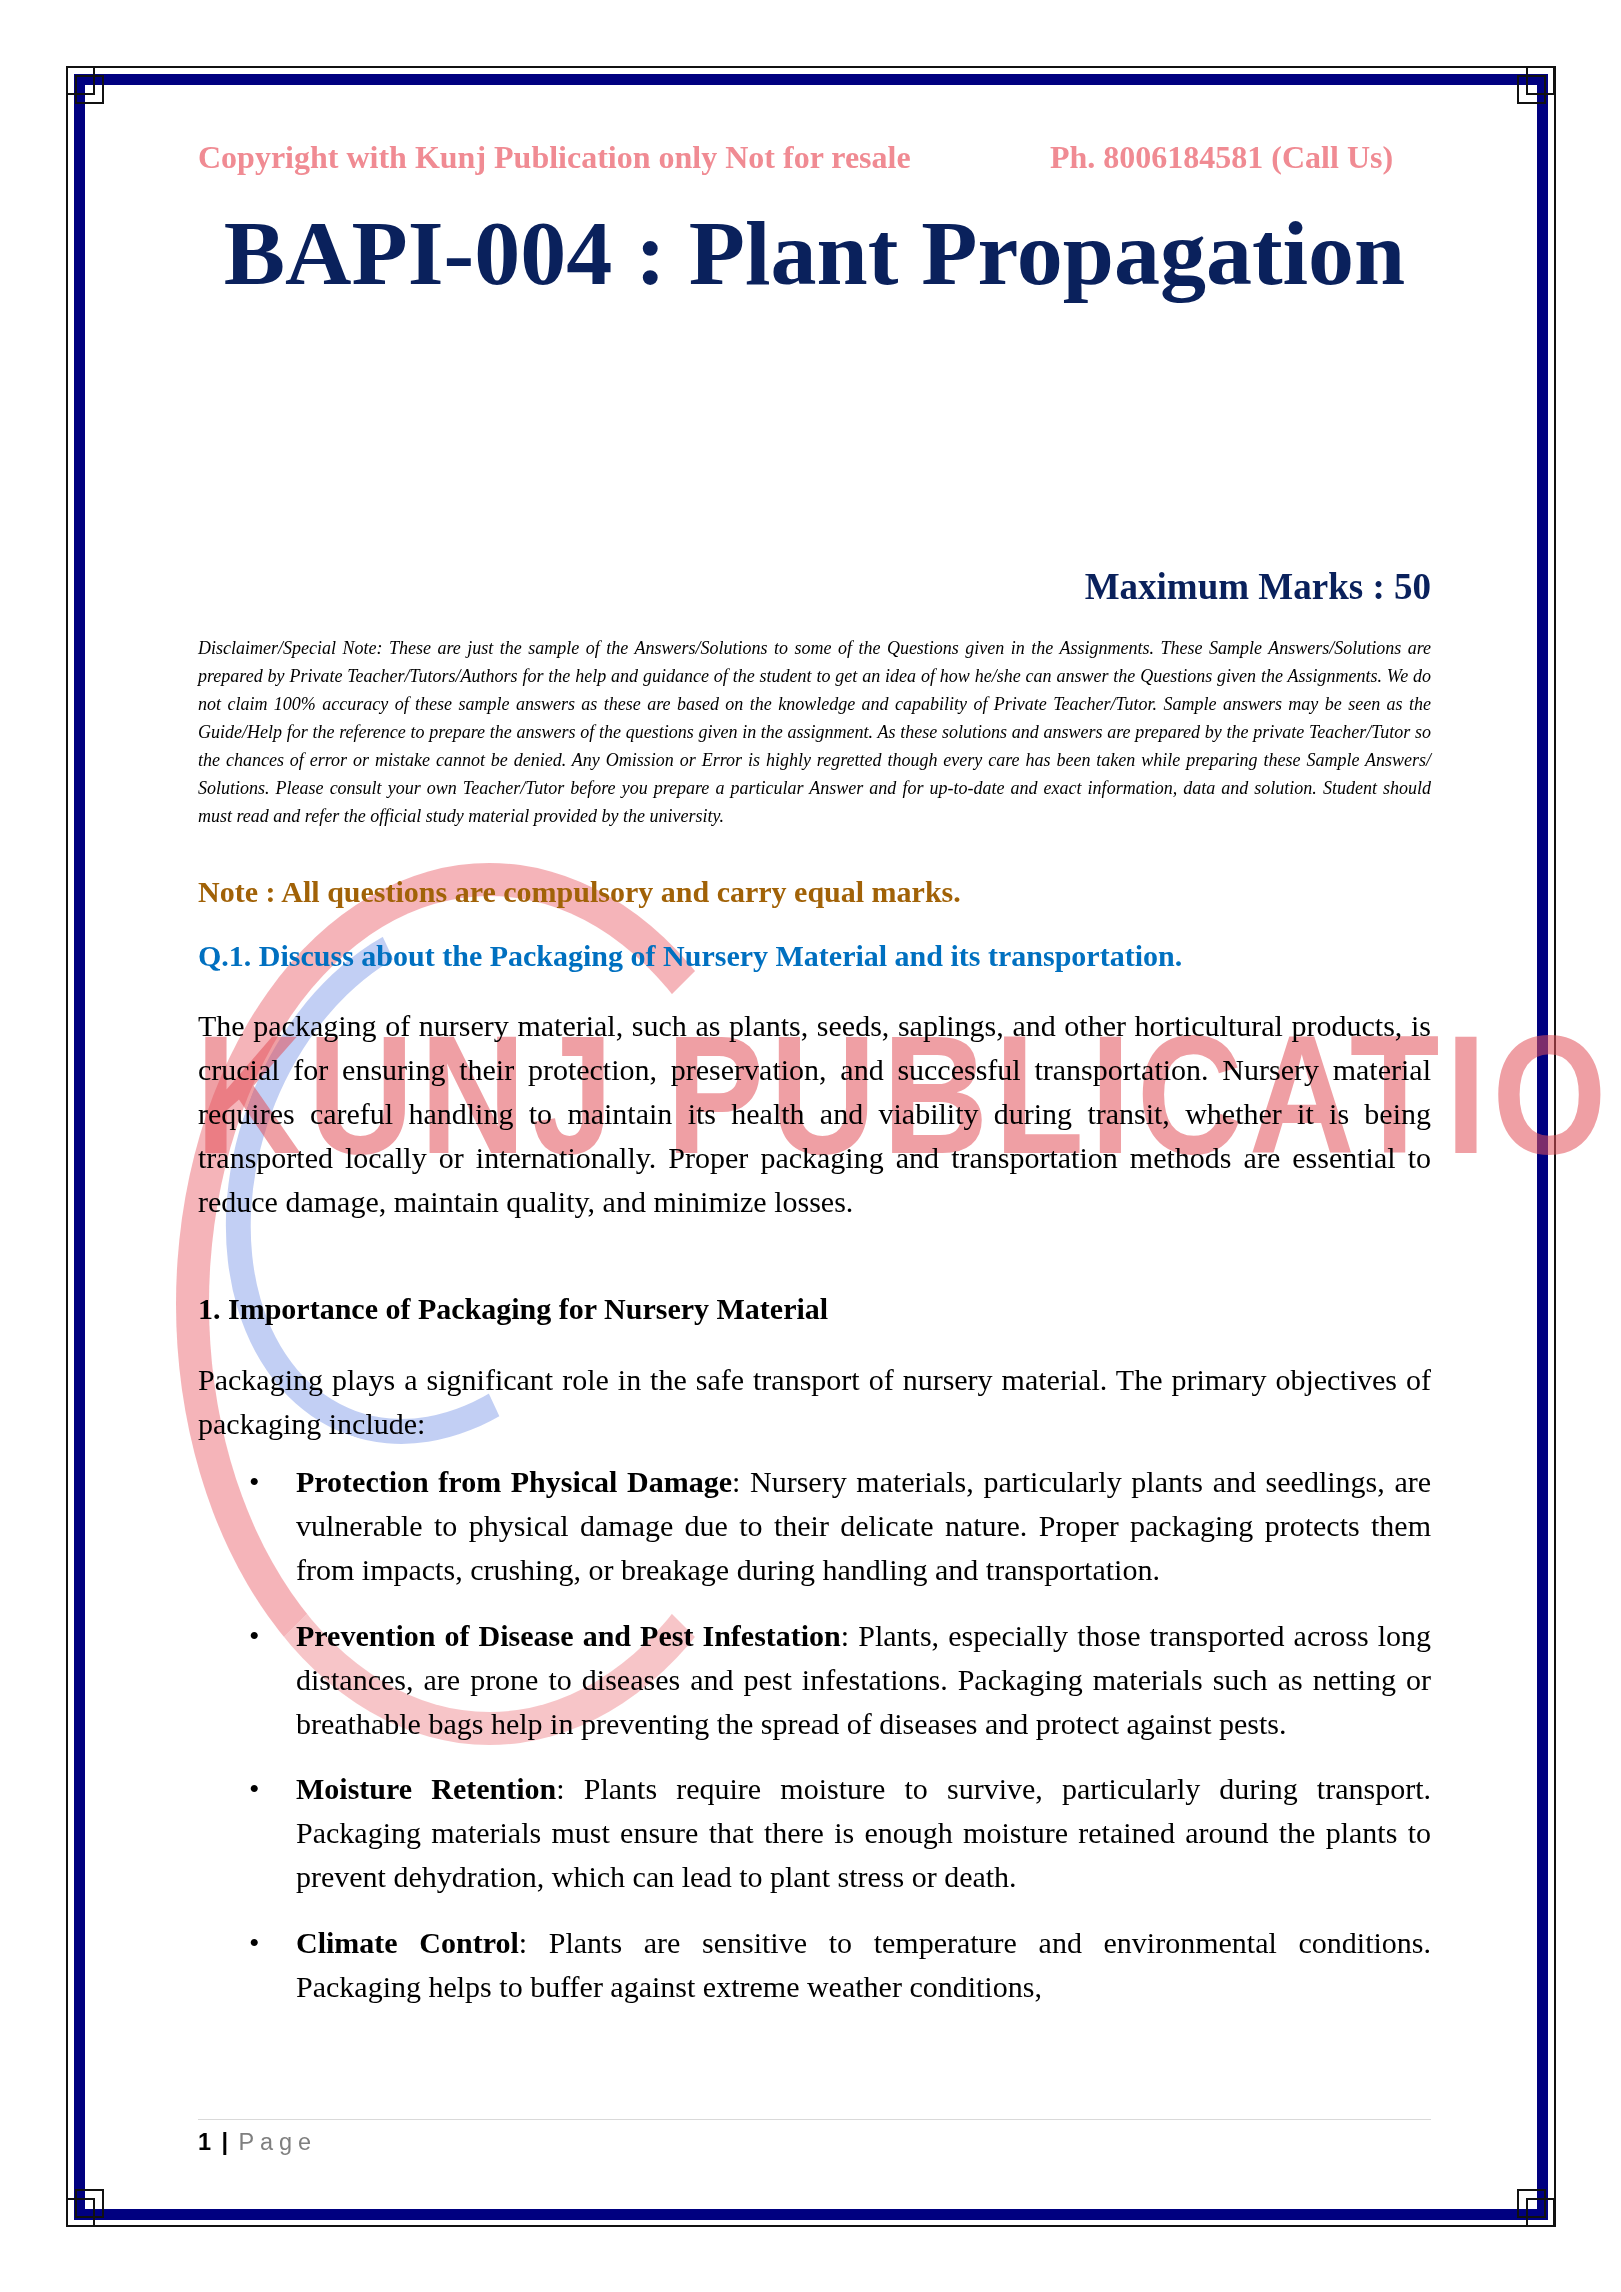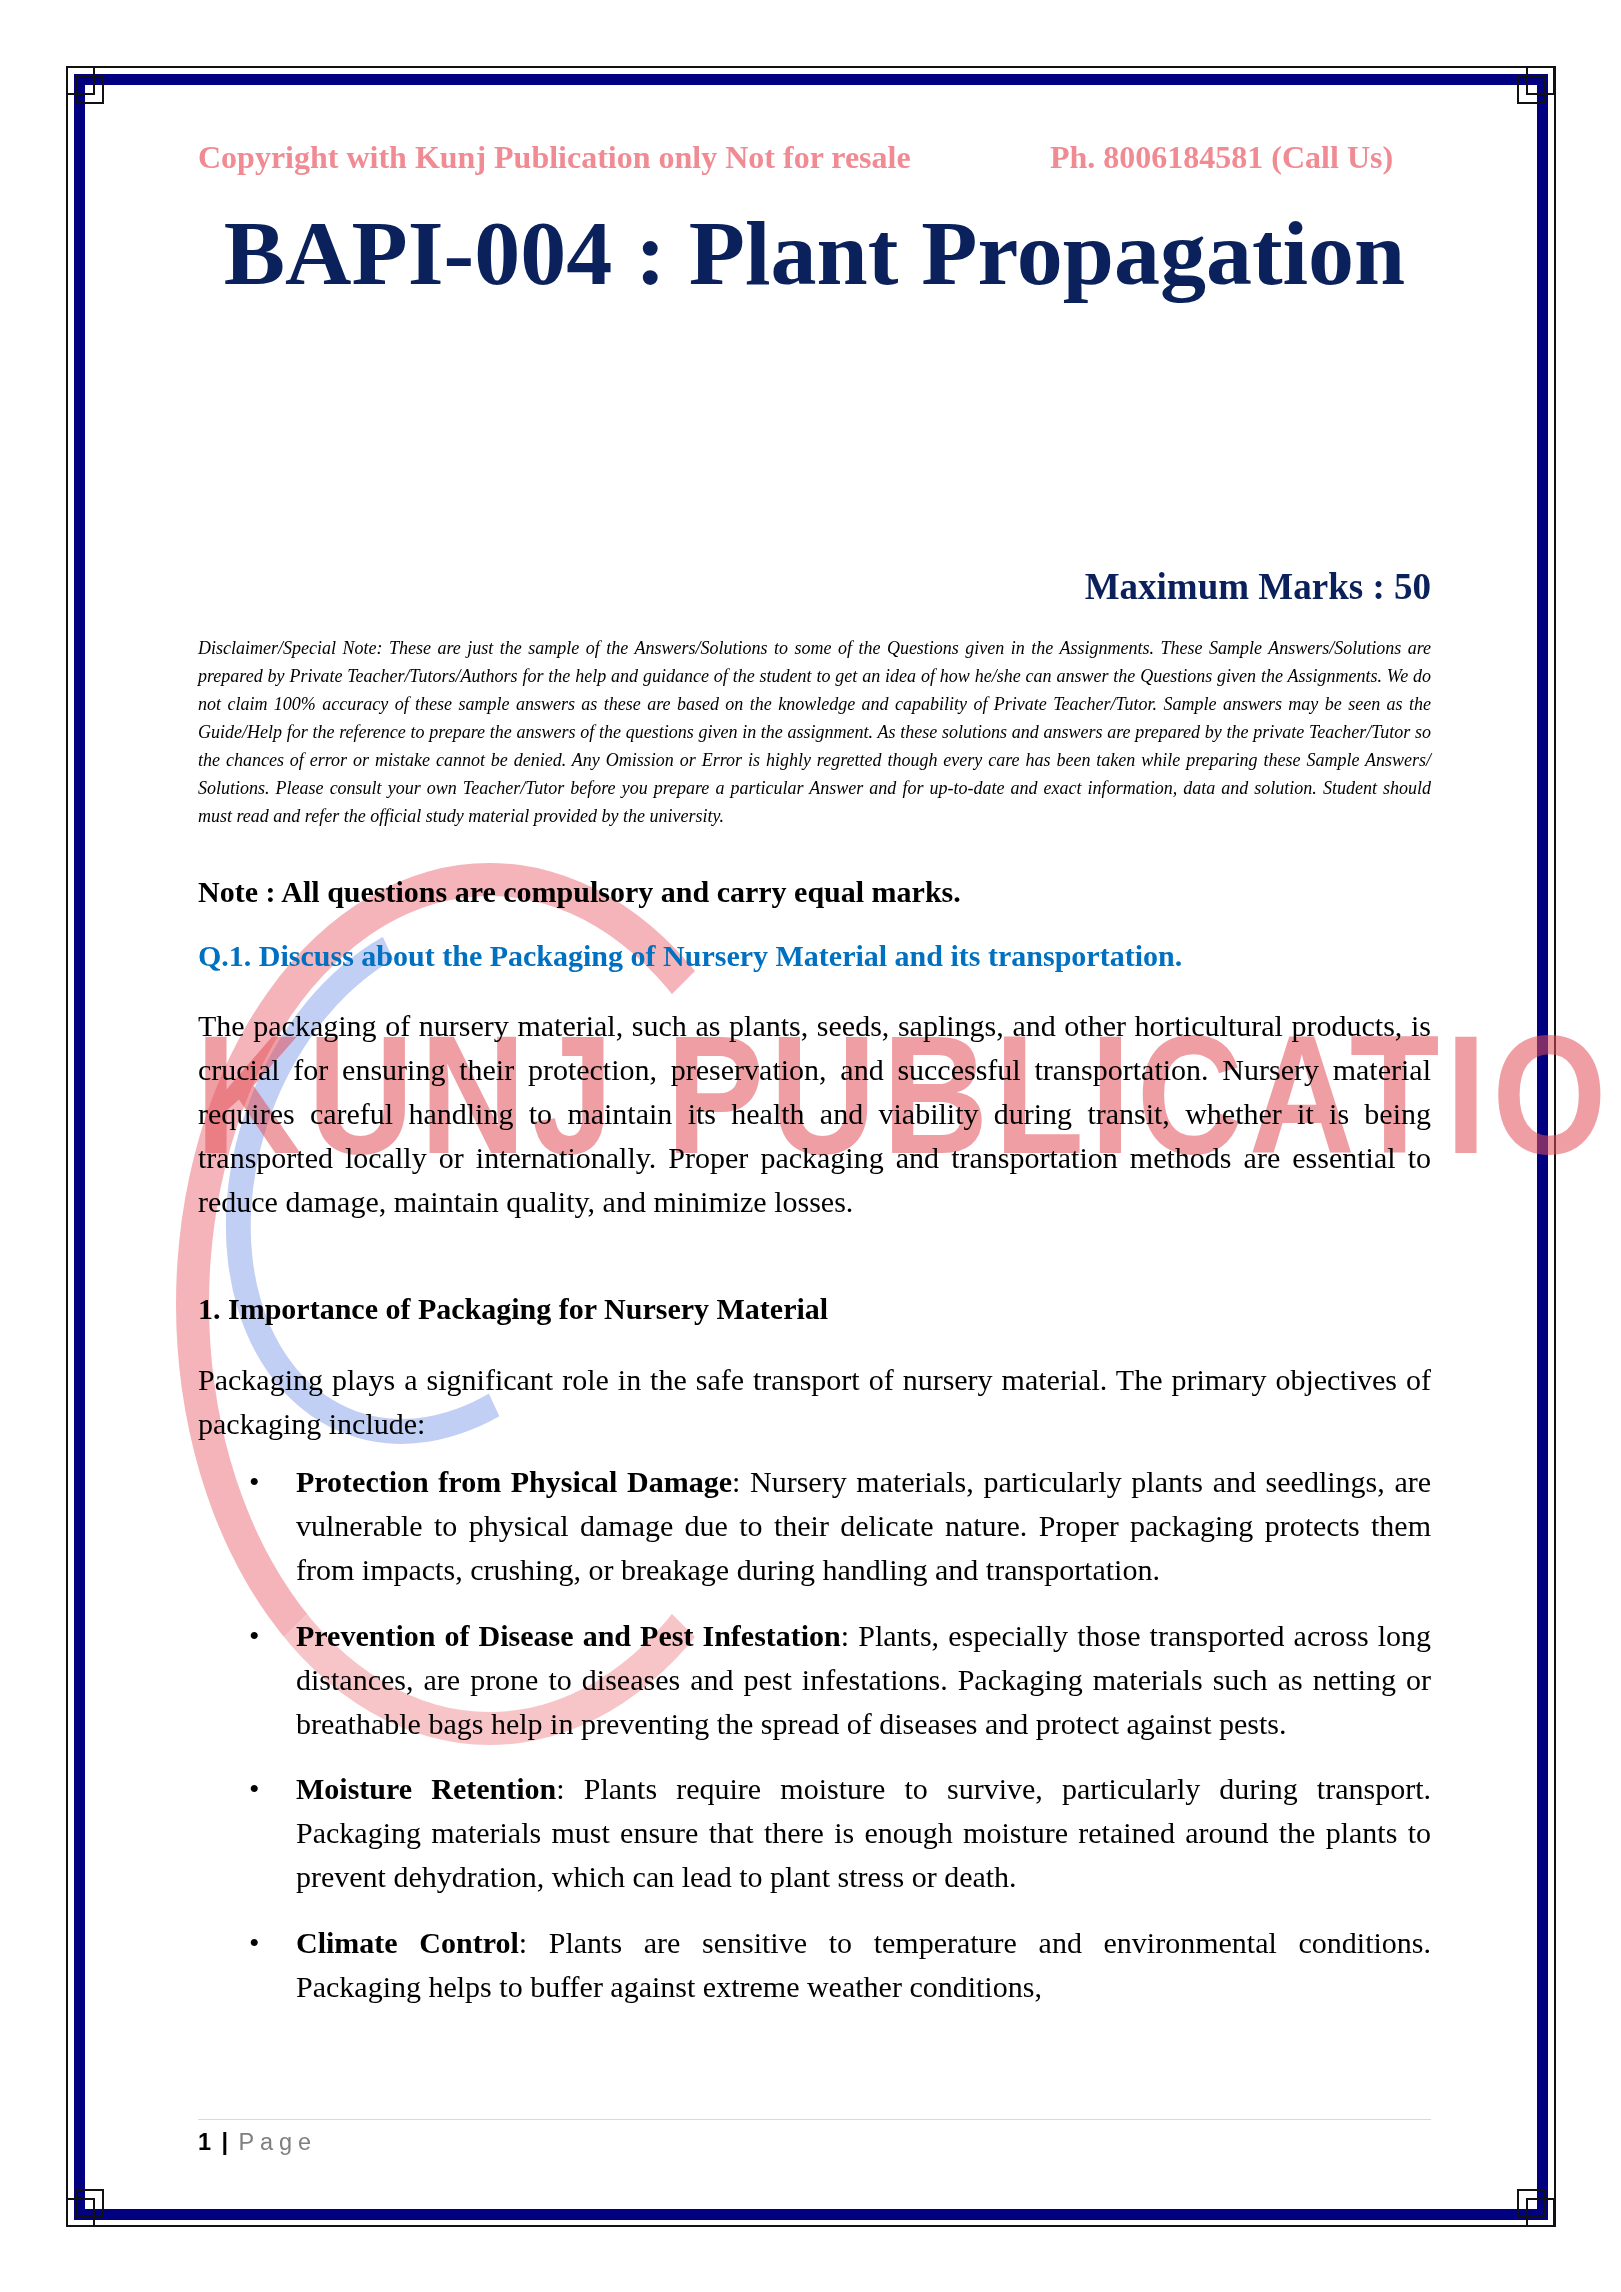--- a/index.html
+++ b/index.html
@@ -29,21 +29,21 @@
 
     .copyright { position: absolute; top: 139px; left: 0; width: 1233px; font-weight: bold; font-size: 32px; color: #f08b93; }
     .copyright .ph { position: absolute; left: 845px; top: 0; margin-left: 7px; }
 
     .title { position: absolute; top: 196px; left: 0; width: 1233px; text-align: center; font-weight: bold; font-size: 92px; line-height: 114px; color: #0a215c; }
 
     .marks { position: absolute; top: 565px; right: 0; font-weight: bold; font-size: 37px; color: #0a215c; }
 
     .disclaimer { position: absolute; top: 634px; left: 0; width: 1233px; font-style: italic; font-size: 18px; line-height: 28px; text-align: justify; }
 
-    .note { position: absolute; top: 875px; left: 0; font-weight: bold; font-size: 30px; color: #000000; }
+    .note { position: absolute; top: 875px; left: 0; font-weight: bold; font-size: 30px; color: #a16207; }
     .question { position: absolute; top: 939px; left: 0; font-weight: bold; font-size: 30px; color: #0070c0; }
 
     .para { position: absolute; left: 0; width: 1233px; font-size: 30px; line-height: 44px; text-align: justify; }
     .p1 { top: 1004px; }
     .heading1 { position: absolute; top: 1292px; left: 0; font-weight: bold; font-size: 30px; }
     .p2 { top: 1358px; }
 
     .bullets { position: absolute; top: 1460px; left: 0; width: 1233px; margin: 0; padding: 0; list-style: none; }
     .bullet { position: relative; padding-left: 98px; font-size: 30px; line-height: 44px; text-align: justify; margin-bottom: 21.6px; }
     .bullet .dot { position: absolute; left: 51px; top: 0; }

